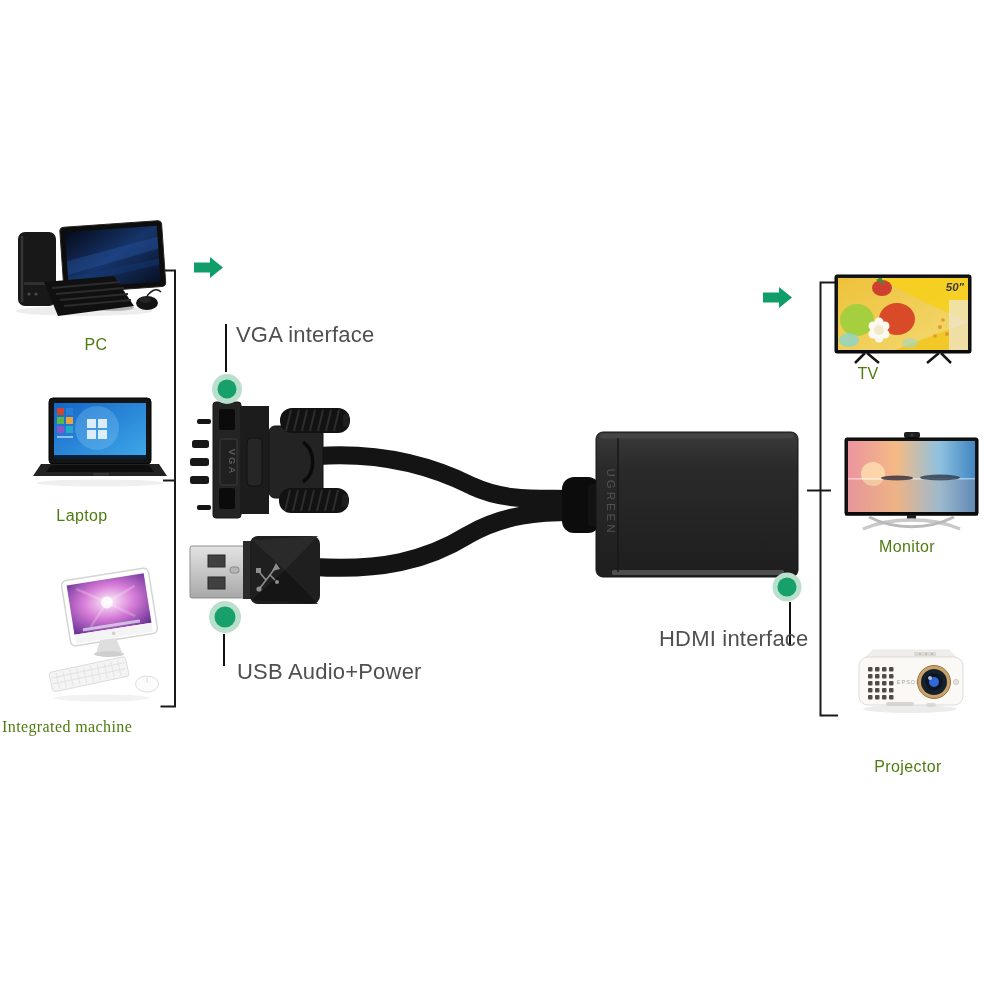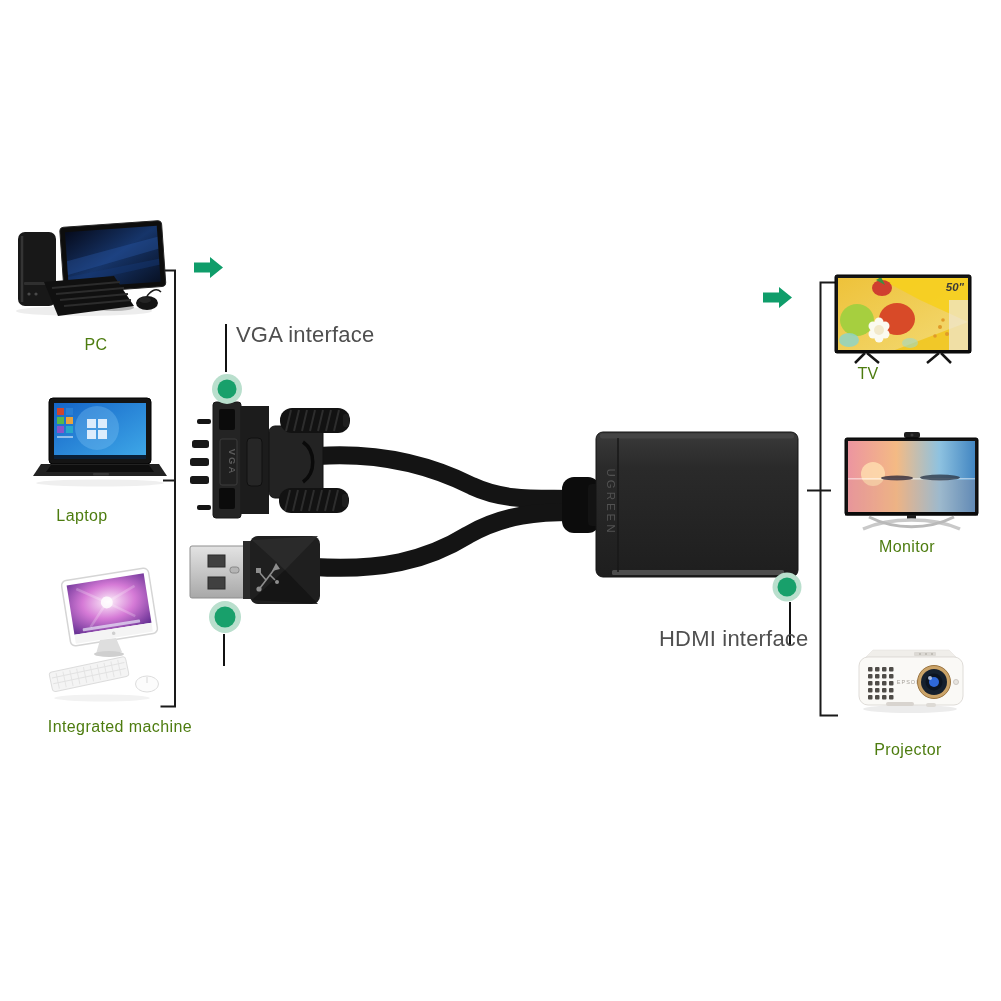--- a/index.html
+++ b/index.html
@@ -1,21 +1,21 @@
 <!DOCTYPE html>
 <html><head>
 <meta charset="utf-8">
 <style>
   html,body{margin:0;padding:0;background:#fff;}
   .stage{position:relative;width:1001px;height:1001px;background:#fff;overflow:hidden;
          font-family:"Liberation Sans",sans-serif;}
   svg.scene{position:absolute;left:0;top:0;}
   .dev-label{position:absolute;color:#4d7c0f;font-size:16px;letter-spacing:.4px;
              transform:translateX(-50%);white-space:nowrap;}
-  .dev-label.wrap{white-space:normal;text-align:right;width:190px;line-height:31px;}
+  .dev-label.wrap{white-space:normal;text-align:left;width:190px;line-height:31px;font-family:Liberation Serif, serif;}
   .ann-label{position:absolute;color:#4f4f4f;font-size:22px;white-space:nowrap;letter-spacing:.2px;}
 </style>
 </head>
 <body>
 
 <div class="stage">
 
 <svg class="scene" width="1001" height="1001" viewBox="0 0 1001 1001">
   <defs>
     <linearGradient id="pcScreenGrad" x1="0" y1="0" x2="1" y2="1">
@@ -317,18 +317,19 @@
     <circle cx="787" cy="587" r="14.5" fill="#b9dfcd"></circle>
     <circle cx="787" cy="587" r="9.5" fill="#18a06b"></circle>
   </g>
 </svg>
 
 <div class="dev-label" style="left:96px;top:336px">PC</div>
 <div class="dev-label" style="left:82px;top:507px">Laptop</div>
 <div class="dev-label wrap" style="left:97px;top:711px">Integrated machine</div>
 <div class="dev-label" style="left:868px;top:365px">TV</div>
 <div class="dev-label" style="left:907px;top:538px">Monitor</div>
-<div class="dev-label" style="left:908px;top:741px">Projector</div>
+<div class="dev-label" style="left:908px;top:758px">Projector</div>
 
 <div class="ann-label" style="left:236px;top:322px">VGA interface</div>
+<div class="ann-label" style="left:237px;top:659px">USB Audio+Power</div>
 <div class="ann-label" style="left:659px;top:626px">HDMI interface</div>
 
 </div>
 
 </body></html>

